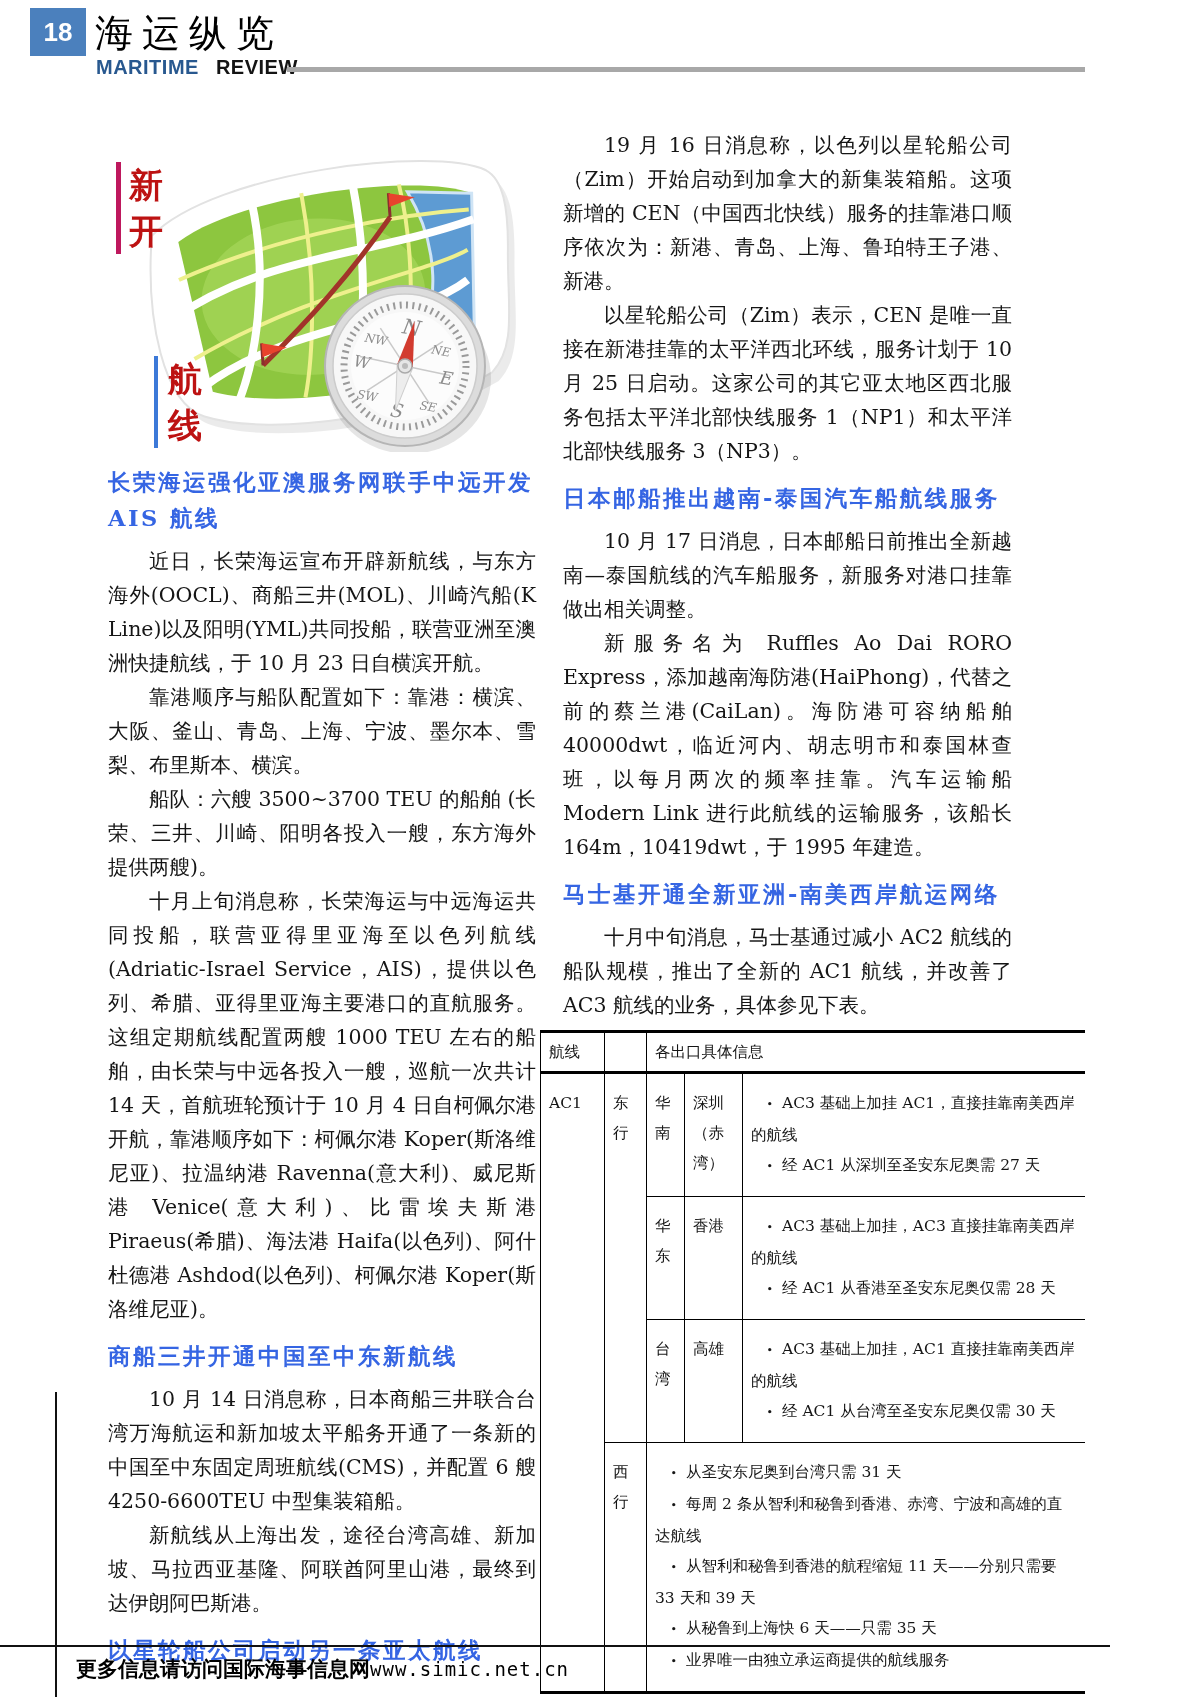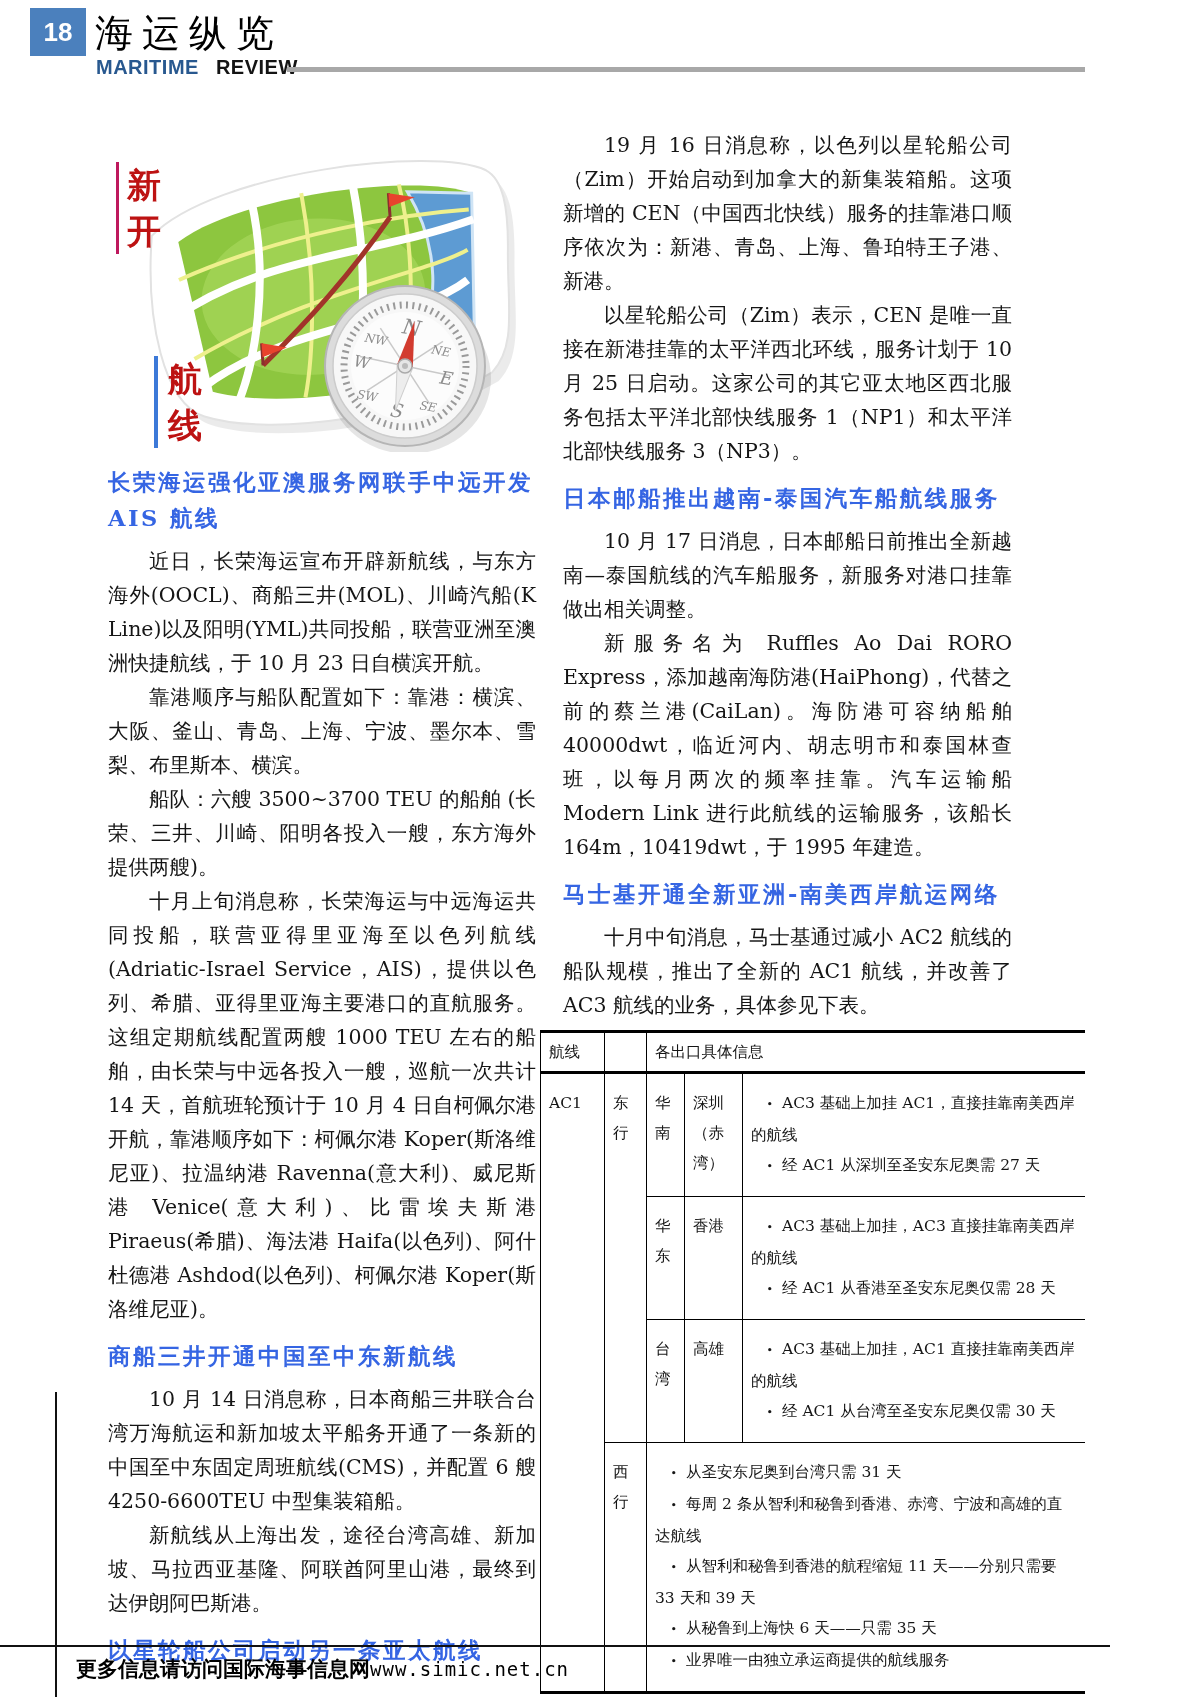--- a/index.html
+++ b/index.html
@@ -22,21 +22,21 @@
   .col-right{position:absolute;left:563px;top:128px;width:449px;}
   .para{font-size:20.5px;line-height:34px;text-align:justify;text-indent:2em;margin:0;}
   .head-blue{color:#3565e3;font-weight:bold;font-size:22.5px;line-height:36px;
              letter-spacing:2.5px;margin:12px 0 8px;}
 
   
   .illus{position:relative;width:428px;height:324px;margin-bottom:4px;}
   .illus svg{position:absolute;left:0;top:0;}
   .badge{position:absolute;color:#bd1212;font-weight:bold;width:40px;
          font-size:34px;line-height:46px;text-align:center;}
-  .badge-top{left:8px;top:34px;border-left:3px solid #be185d;padding-left:5px;}
+  .badge-top{left:8px;top:34px;border-left:5px solid #be185d;padding-left:5px;}
   .badge-bottom{left:46px;top:228px;border-left:4px solid #3c79d8;padding-left:7px;}
   .compass-letter{font-family:"DejaVu Serif",serif;font-style:italic;fill:#8d8d8d;}
 
   
   table.routes{margin-left:-23px;margin-top:8px;width:545px;border-collapse:collapse;
                font-size:15.5px;line-height:30px;table-layout:fixed;}
   table.routes{border-top:3px solid #000;border-bottom:3px solid #000;}
   table.routes td{border:1px solid #000;vertical-align:top;padding:14px 8px;}
   table.routes tr.thead td{border-bottom:3px solid #000;line-height:26px;padding:6px 8px;}
   table.routes td.edge{border-right:none;}

